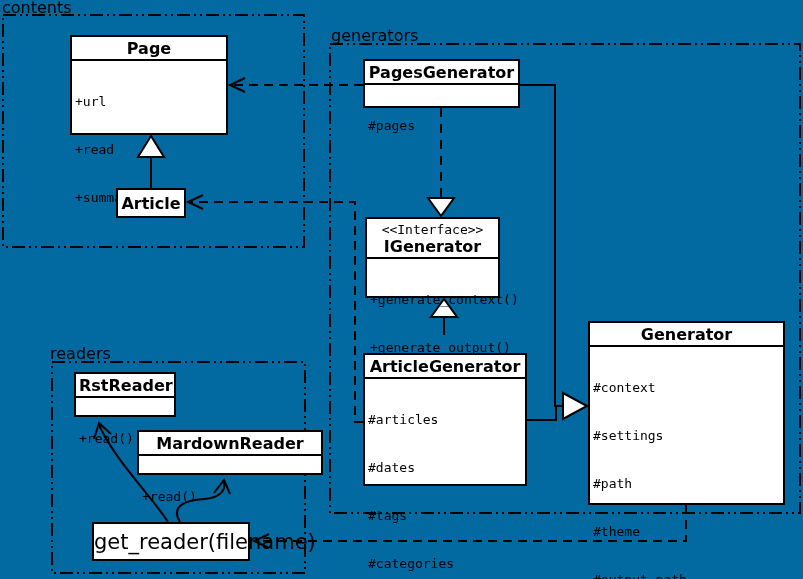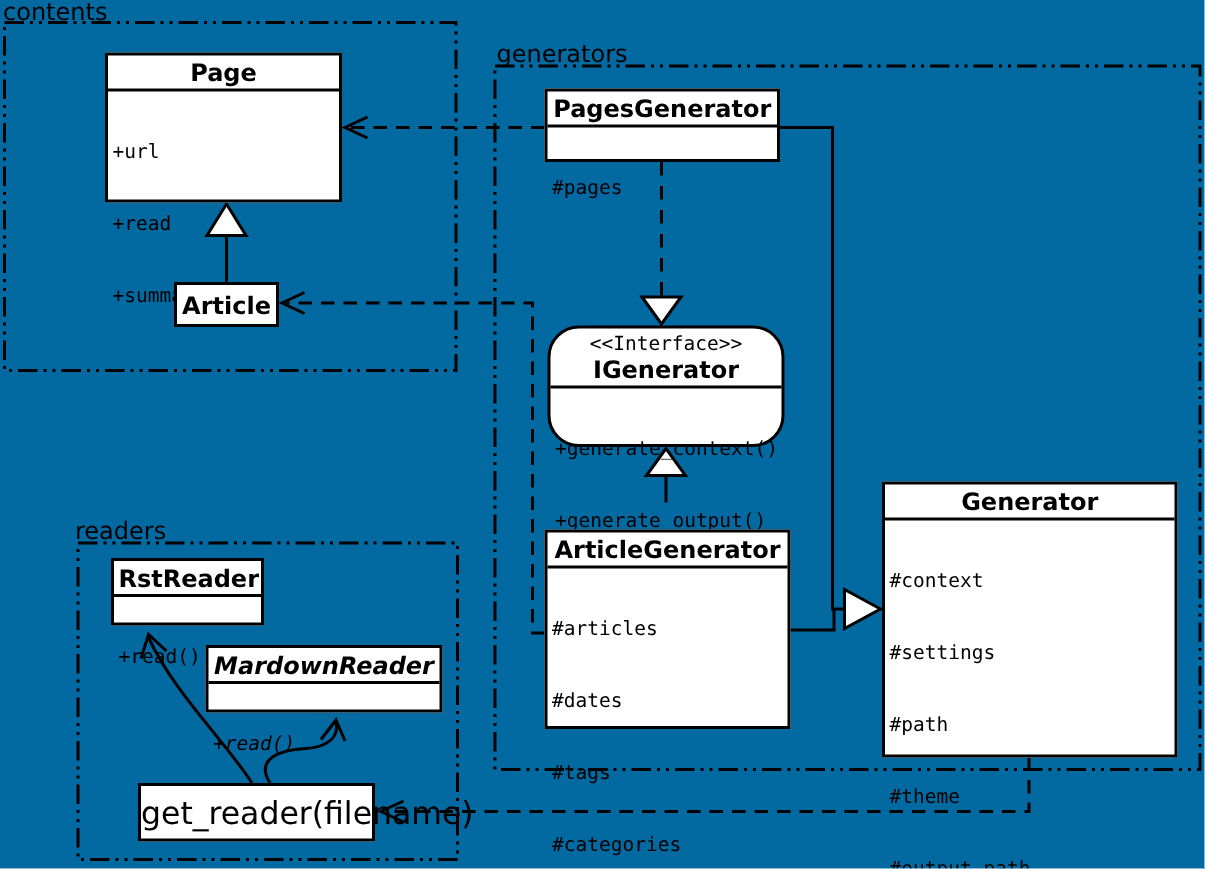--- a/index.html
+++ b/index.html
@@ -92,21 +92,21 @@
     <div class="title" style="padding:0;">Article</div>
   </div>
 
   <div class="uml" style="left:363px; top:59px; width:157px; height:49px;">
     <div class="title">PagesGenerator</div>
     <div class="sec">
       <div>#pages</div>
     </div>
   </div>
 
-  <div class="uml" style="left:365px; top:217px; width:158px; height:81px;border-radius:21px;">
+  <div class="uml" style="left:365px; top:217px; width:135px; height:81px;">
     <div class="title" style="padding-top:3px;">
       <div class="stereotype">&lt;&lt;Interface&gt;&gt;</div>
       <div>IGenerator</div>
     </div>
     <div class="sec">
       <div>+generate_context()</div>
       <div>+generate_output()</div>
     </div>
   </div>
 
@@ -134,21 +134,21 @@
 
   </div>
 
   <div class="uml" style="left:74px; top:372px; width:102px; height:45px;">
     <div class="title">RstReader</div>
     <div class="sec">
       <div>+read()</div>
     </div>
   </div>
 
-  <div class="uml" style="left:137px; top:430px; width:158px; height:45px;font-style:italic;">
+  <div class="uml" style="left:137px; top:430px; width:186px; height:45px;">
     <div class="title">MardownReader</div>
     <div class="sec">
       <div>+read()</div>
     </div>
   </div>
 
   <div class="uml" style="left:92px; top:522px; width:158px; height:39px;">
     <div class="plain">get_reader(filename)</div>
   </div>
 

